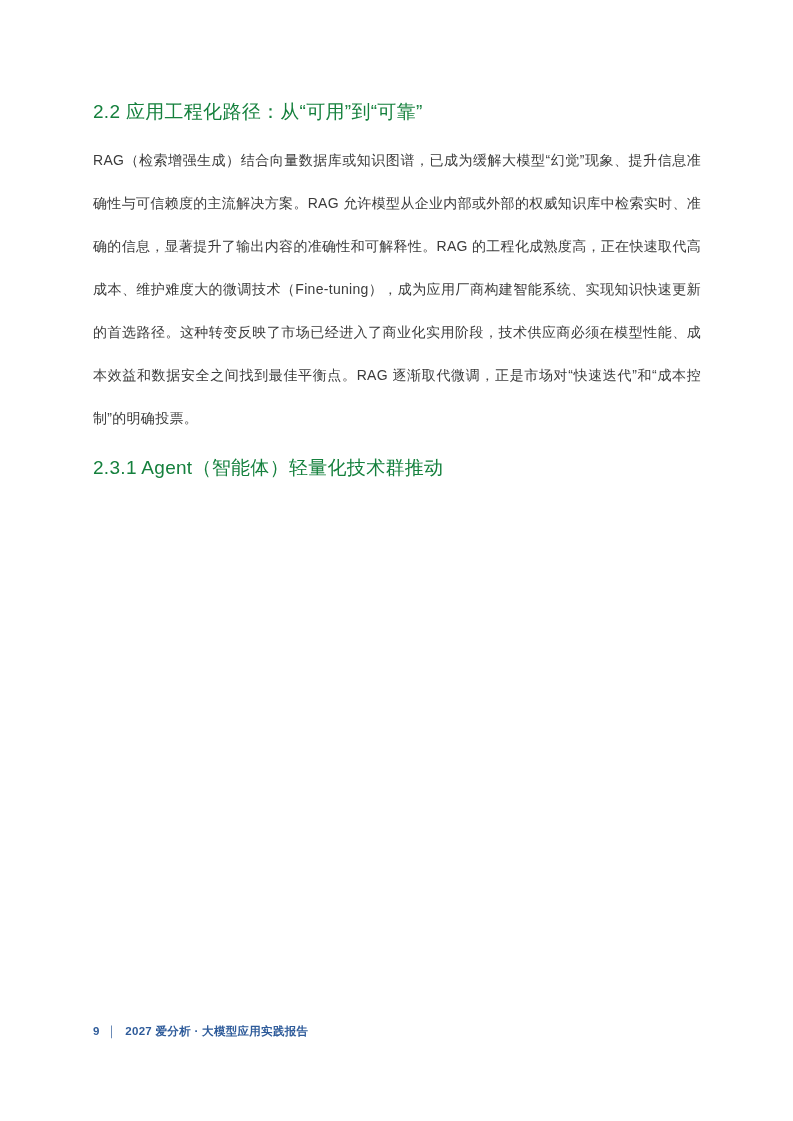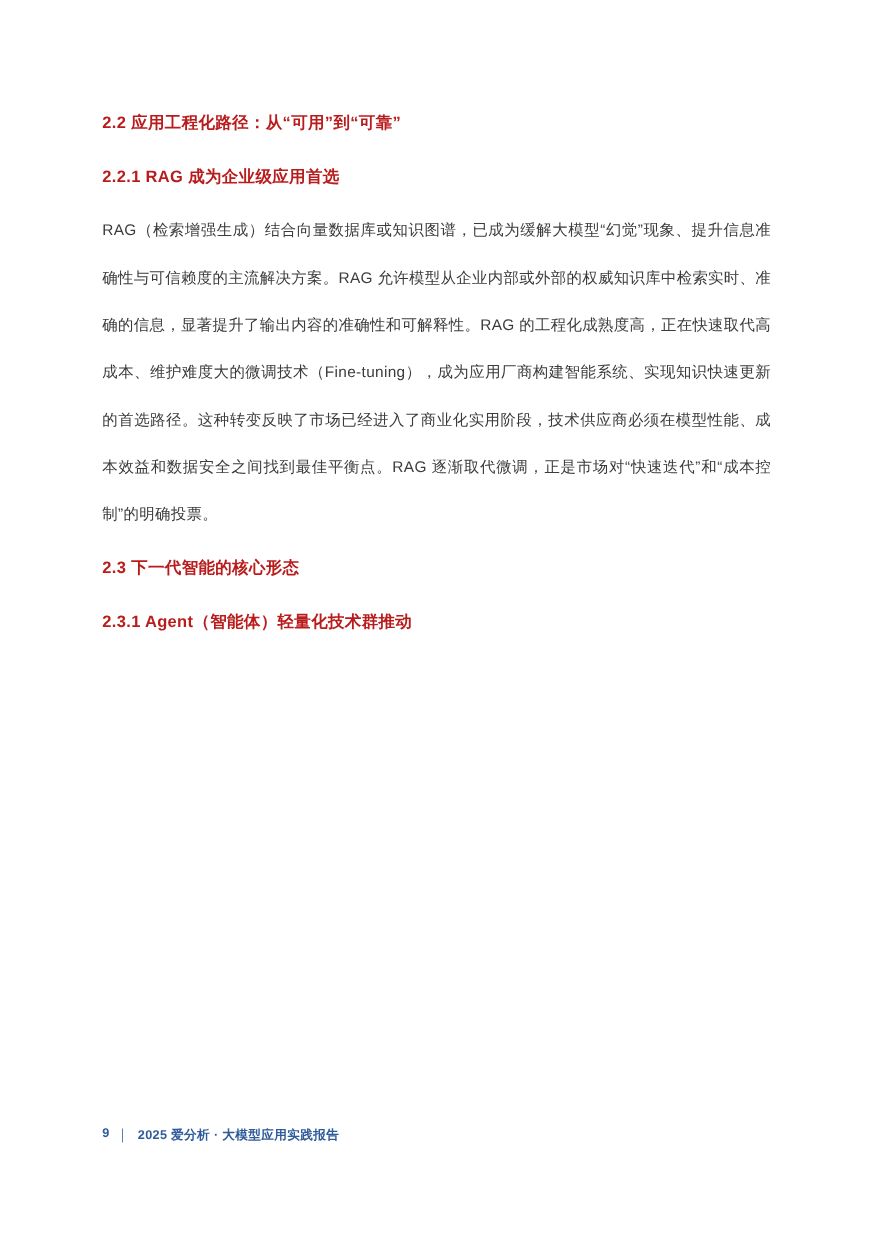--- a/index.html
+++ b/index.html
@@ -29,23 +29,23 @@
   .para {
     margin: 0 0 6px 0;
     font-size: 14px;
     line-height: 43px;
     text-align: justify;
     text-justify: inter-ideograph;
     letter-spacing: 0.3px;
   }
   .heading-l2, .heading-l3 {
     margin: 0 0 6px 0;
-    font-size: 15px;
-    font-weight: bold;
-    color: #b91c1c;
+    font-size: 19px;
+    font-weight: normal;
+    color: #15803d;
     line-height: 43px;
     text-align: left;
     letter-spacing: 0.3px;
   }
   .doc-footer {
     position: absolute;
     left: 93px;
     top: 1021px;
     height: 20px;
     display: flex;
@@ -64,31 +64,29 @@
 </head>
 <body>
 
 <div class="doc-page">
 
   <main class="doc-body">
 
 
     <h2 class="heading-l2">2.2 应用工程化路径：从“可用”到“可靠”</h2>
 
-    <h3 class="heading-l3">2.2.1 RAG 成为企业级应用首选</h3>
 
     <p class="para">RAG（检索增强生成）结合向量数据库或知识图谱，已成为缓解大模型“幻觉”现象、提升信息准确性与可信赖度的主流解决方案。RAG 允许模型从企业内部或外部的权威知识库中检索实时、准确的信息，显著提升了输出内容的准确性和可解释性。RAG 的工程化成熟度高，正在快速取代高成本、维护难度大的微调技术（Fine-tuning），成为应用厂商构建智能系统、实现知识快速更新的首选路径。这种转变反映了市场已经进入了商业化实用阶段，技术供应商必须在模型性能、成本效益和数据安全之间找到最佳平衡点。RAG 逐渐取代微调，正是市场对“快速迭代”和“成本控制”的明确投票。</p>
 
 
 
-    <h2 class="heading-l2">2.3 下一代智能的核心形态</h2>
 
     <h3 class="heading-l3">2.3.1 Agent（智能体）轻量化技术群推动</h3>
 
   </main>
 
   <footer class="doc-footer">
     <span class="footer-page-num">9</span>
     <span class="footer-sep">｜</span>
-    <span class="footer-title">2025 爱分析 · 大模型应用实践报告</span>
+    <span class="footer-title">2027 爱分析 · 大模型应用实践报告</span>
   </footer>
 
 </div>
 
 </body></html>

